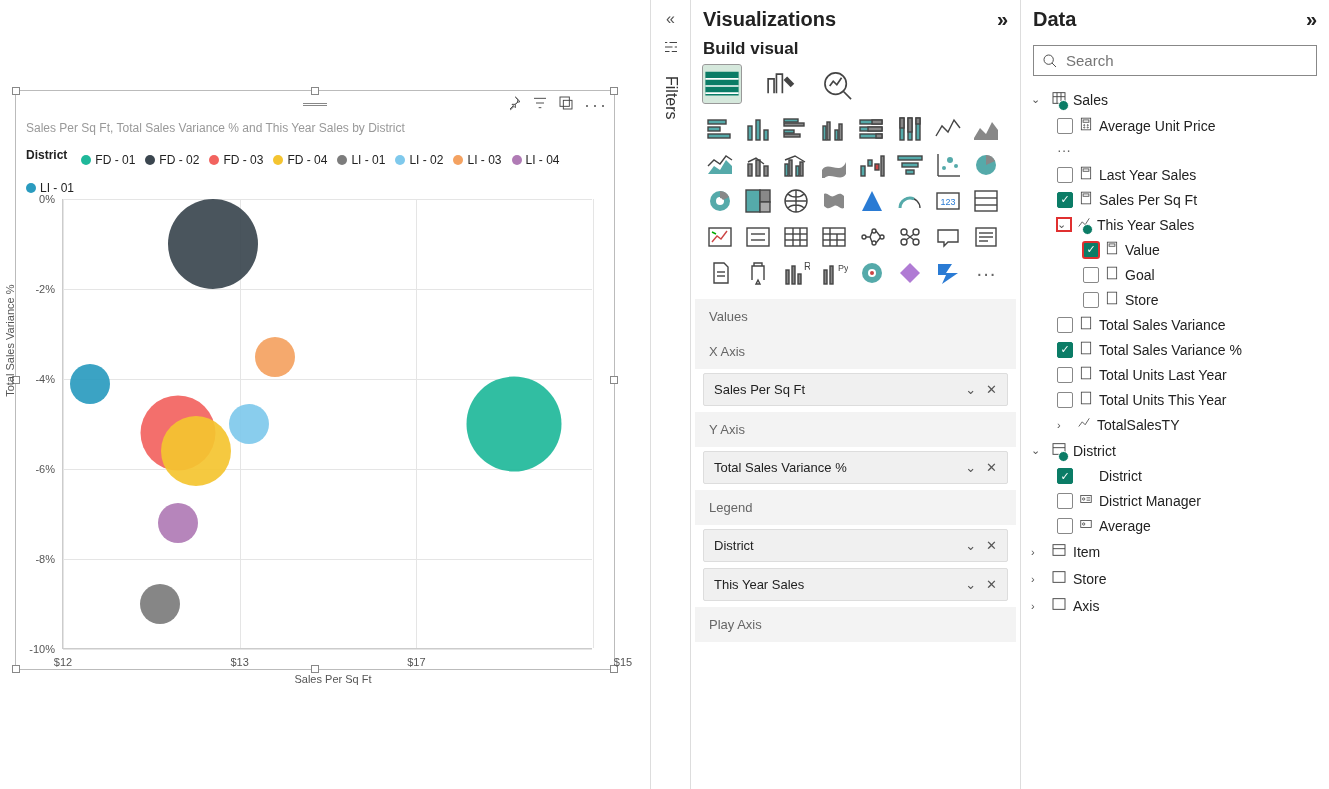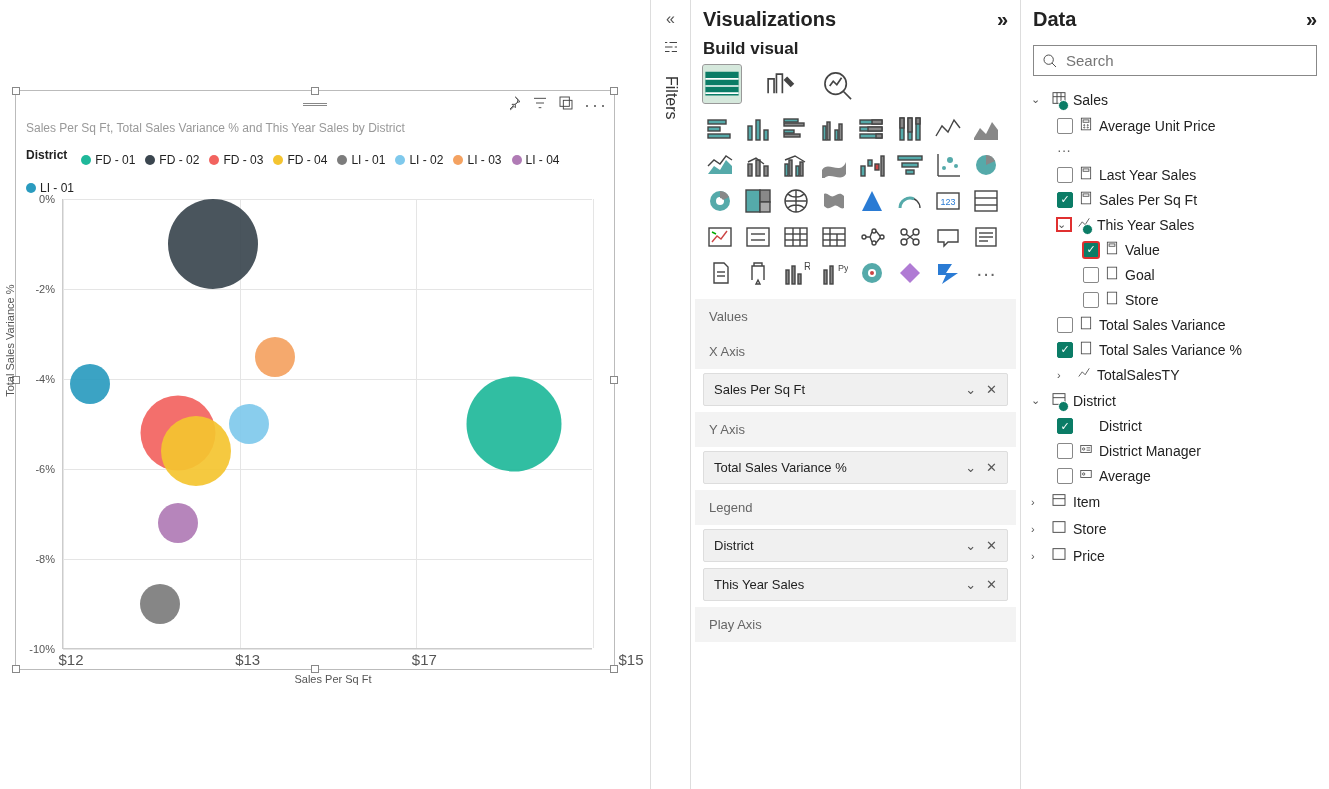--- a/index.html
+++ b/index.html
@@ -16,21 +16,21 @@
   .viz-title { padding: 4px 10px; font-size: 12px; color:#999;}
   .legend { display:flex; flex-wrap:wrap; gap:4px 10px; padding: 4px 10px; font-size:12px; align-items:center;}
   .legend .lname{font-weight:600; margin-right:4px;}
   .legend .item{display:flex;align-items:center;gap:4px;margin-top:10px;}
   .legend .sw{width:10px;height:10px;border-radius:50%;}
   .plot-wrap { position:relative; padding: 0 10px 10px 30px;}
   .plot { position:relative; width: 530px; height: 450px; border-left:1px solid #ccc; border-bottom:1px solid #ccc; margin-left:16px;}
   .gridh{position:absolute;left:0;right:0;border-top:1px solid #e5e5e5;}
   .gridv{position:absolute;top:0;bottom:0;border-left:1px solid #e5e5e5;}
   .ytick{position:absolute;left:-48px;font-size:11px;color:#555;transform:translateY(-50%);width:40px;text-align:right;}
-  .xtick{position:absolute;bottom:-20px;font-size:15px;color:#555;transform:translateX(-50%);margin-left:8px;}
+  .xtick{position:absolute;bottom:-20px;font-size:11px;color:#555;transform:translateX(-50%);}
   .yaxis{position:absolute;left:-6px;top:50%;transform:rotate(-90deg) translateX(50%);transform-origin:left;font-size:11px;color:#555;}
   .xaxis{text-align:center;font-size:11px;color:#555;padding-top:24px;margin-left:16px;}
   .bubble{position:absolute;border-radius:50%;transform:translate(-50%,-50%);}
   
   
   .filters-rail { flex: 0 0 40px; border-left:1px solid #ddd; display:flex;flex-direction:column;align-items:center;padding-top:10px;gap:10px;}
   .filters-rail .chev{font-size:16px;color:#555;}
   .filters-rail .vtext{writing-mode:vertical-rl;font-size:16px;color:#333;padding-top:6px;}
   .filters-rail svg{width:18px;height:18px;}
 
@@ -620,20 +620,34 @@
         <span>Total Sales Variance</span>
       </div>
     <div class="row indent1">
         <span class="cb on">✓</span>
         <span><svg width="14" height="14" viewBox="0 0 24 24">
             <rect x="4" y="2" width="16" height="20"></rect>
           </svg></span>
         <span>Total Sales Variance %</span>
       </div>
     <div class="row indent1">
+        <span class="cb"></span>
+        <span><svg width="14" height="14" viewBox="0 0 24 24">
+            <rect x="4" y="2" width="16" height="20"></rect>
+          </svg></span>
+        <span>Total Units Last Year</span>
+      </div>
+    <div class="row indent1">
+        <span class="cb"></span>
+        <span><svg width="14" height="14" viewBox="0 0 24 24">
+            <rect x="4" y="2" width="16" height="20"></rect>
+          </svg></span>
+        <span>Total Units This Year</span>
+      </div>
+    <div class="row indent1">
         <span class="exp">›</span>
         <span><svg width="14" height="14" viewBox="0 0 24 24">
             <path d="M3 18l6-8 5 5 7-11"></path>
           </svg></span>
         <span>TotalSalesTY</span>
       </div>
     <div class="row">
         <span class="exp">⌄</span>
         <span class="badge"><svg width="16" height="16" viewBox="0 0 24 24">
             <rect x="3" y="4" width="18" height="16"></rect>
@@ -677,16 +691,16 @@
         <span><svg width="16" height="16" viewBox="0 0 24 24">
             <rect x="3" y="4" width="18" height="16"></rect>
           </svg></span>
         <span>Store</span>
       </div>
     <div class="row">
         <span class="exp">›</span>
         <span><svg width="16" height="16" viewBox="0 0 24 24">
             <rect x="3" y="4" width="18" height="16"></rect>
           </svg></span>
-        <span>Price</span>
+        <span>Axis</span>
       </div>
   </div>
 </div>
 
 </body></html>

